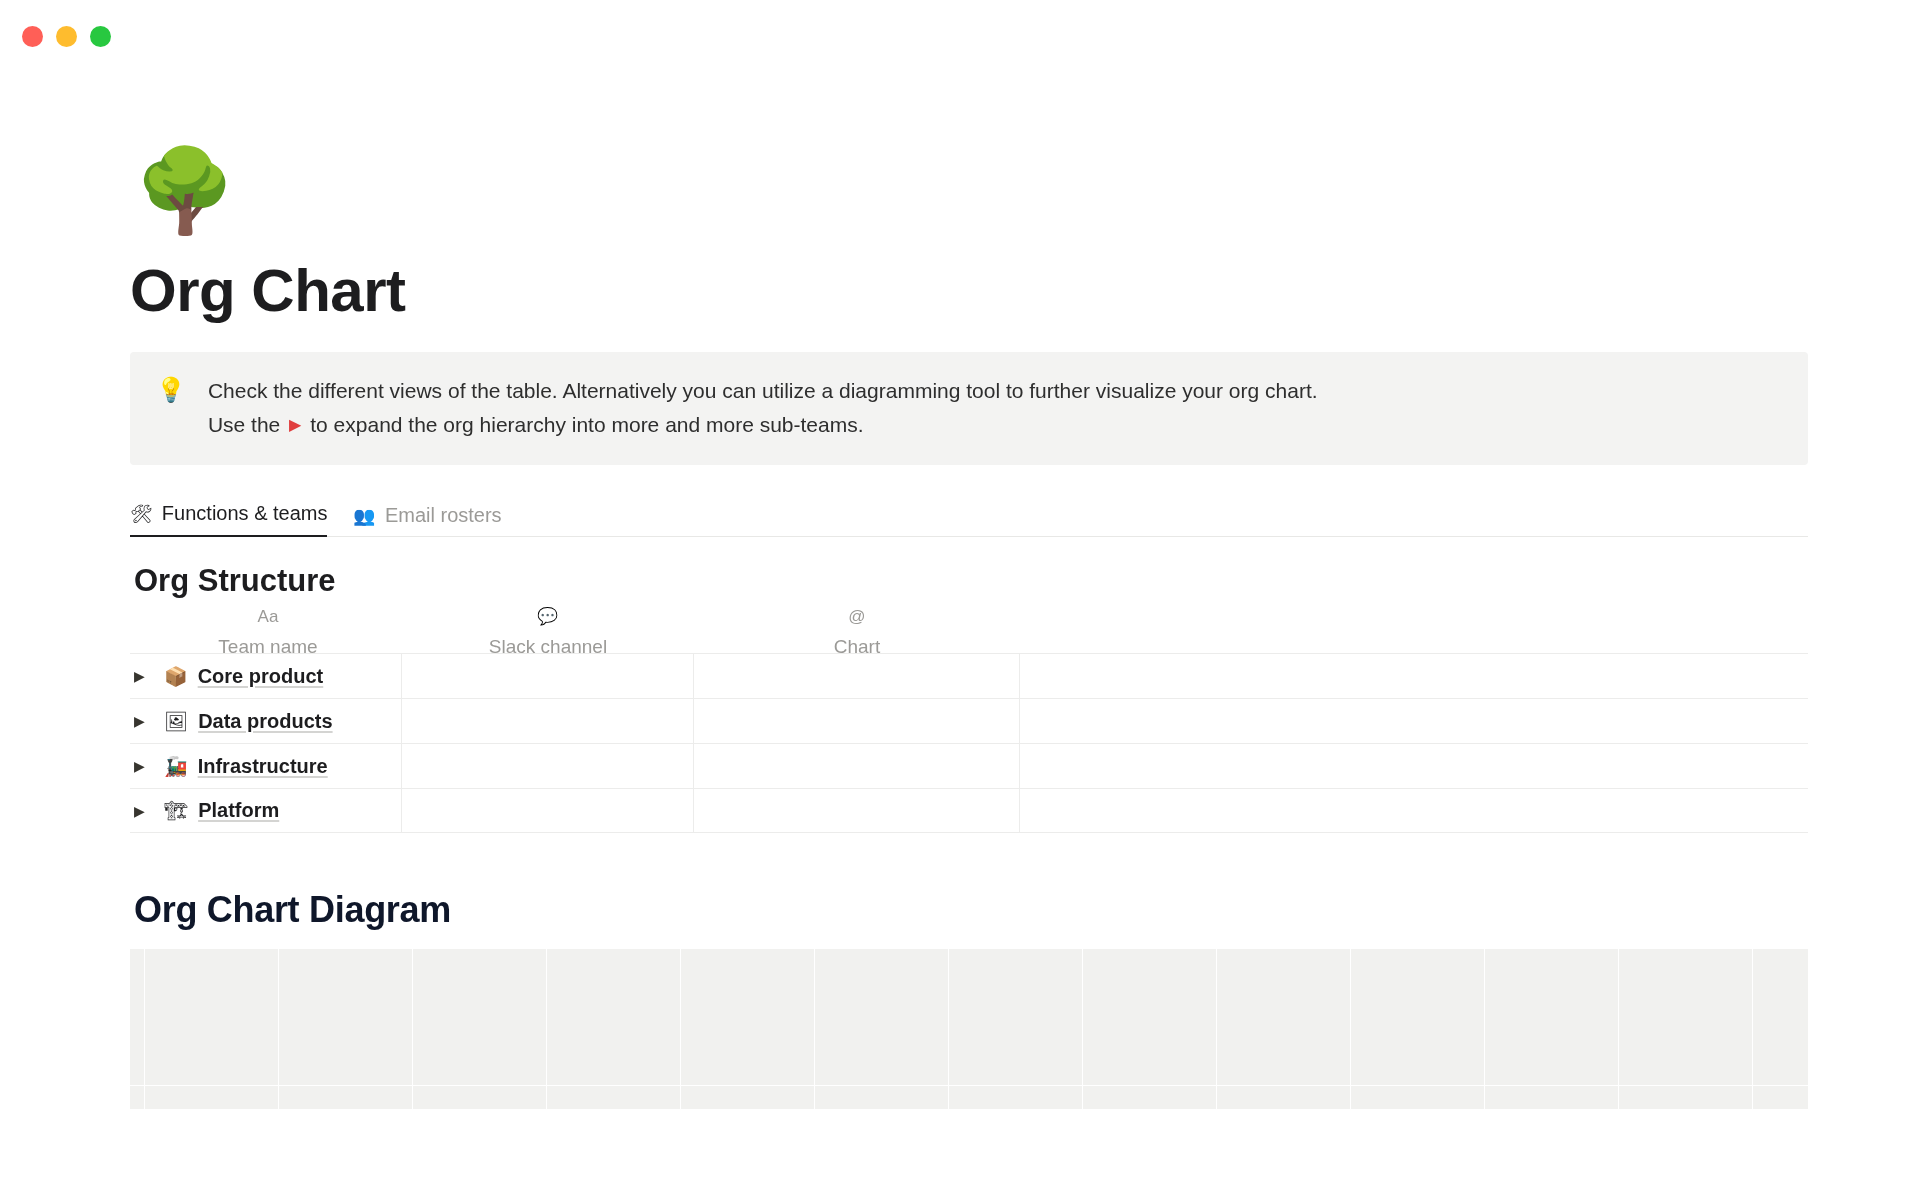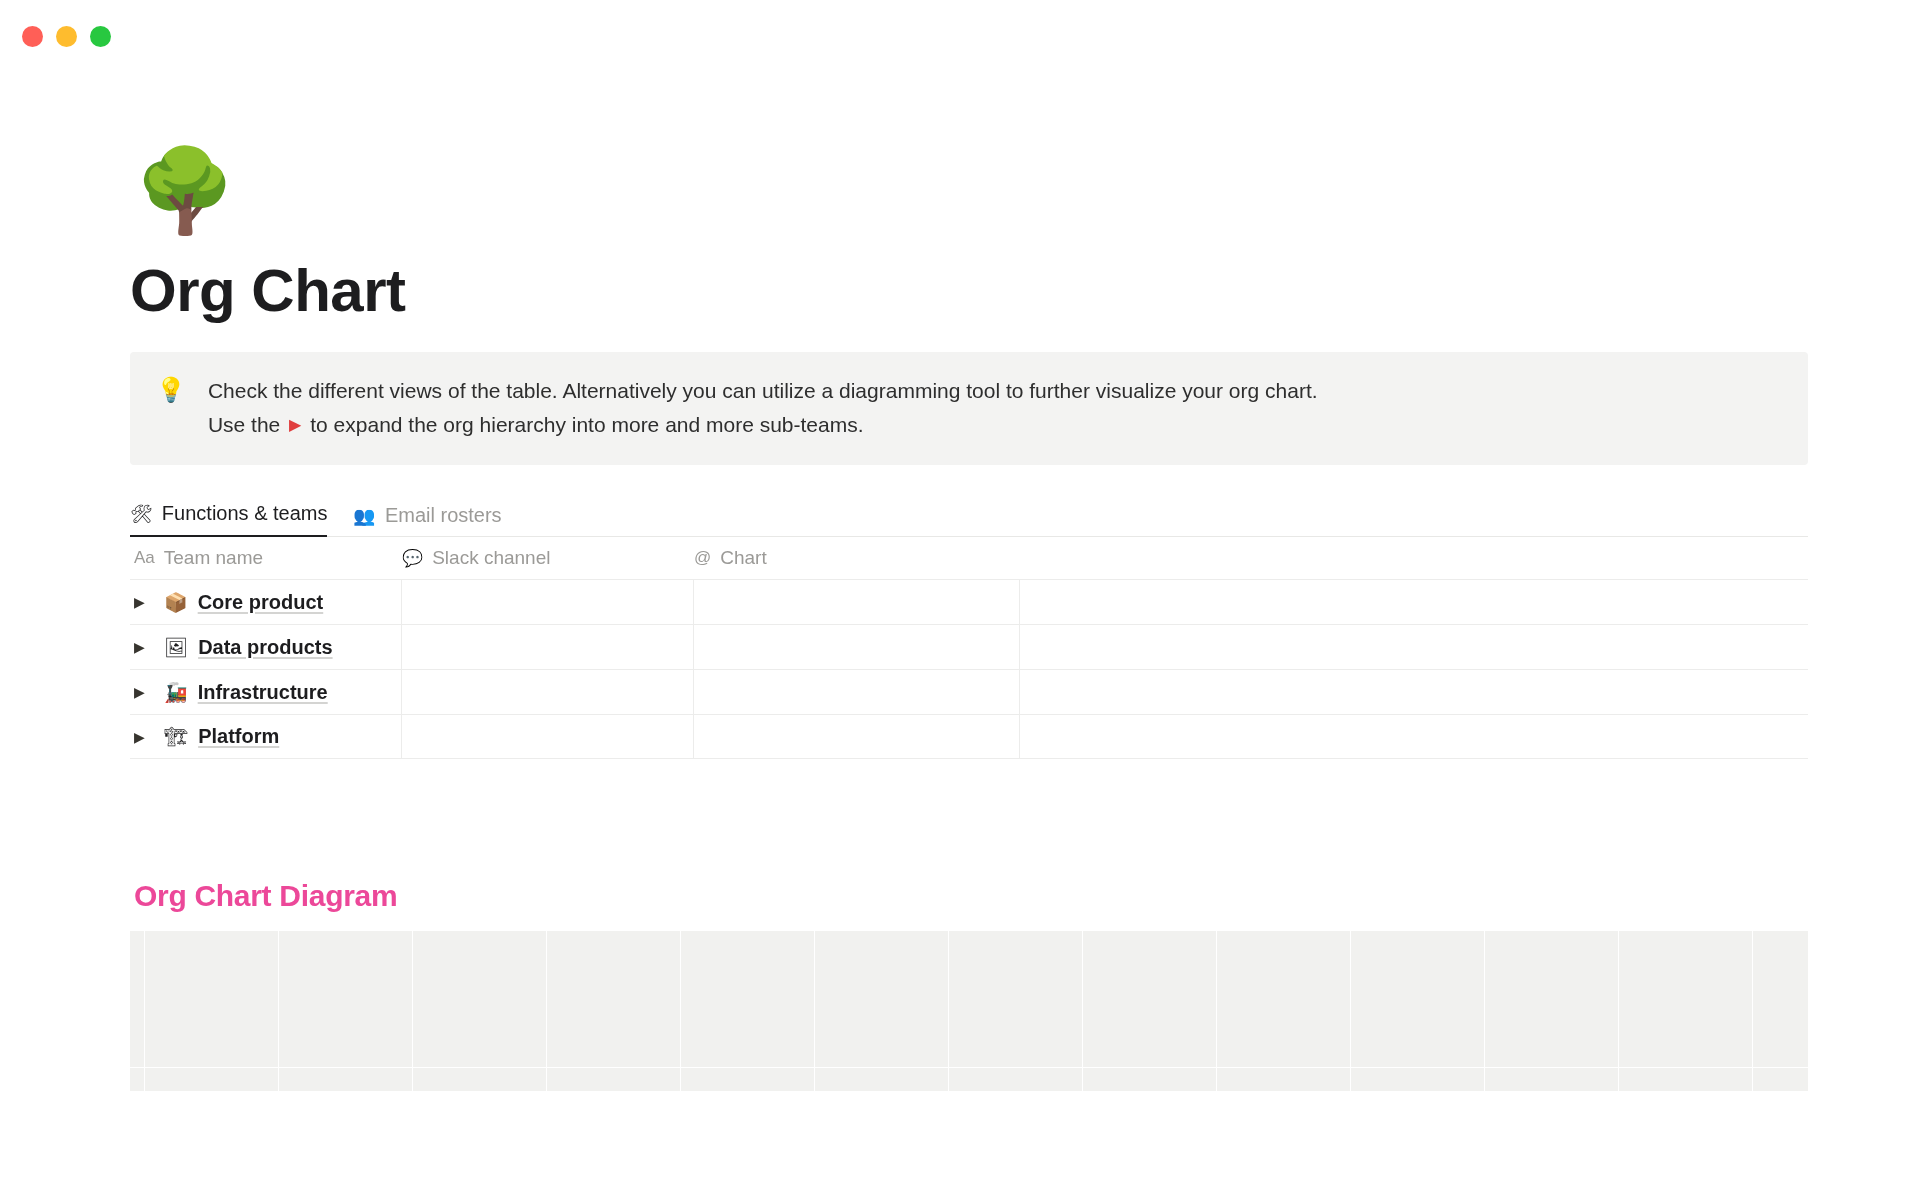--- a/index.html
+++ b/index.html
@@ -119,21 +119,21 @@
   }
 
   .db-table { width: 1678px; }
   .db-header {
     display: flex;
     align-items: center;
     height: 42px;
     color: #9b9a97;
     font-size: 19px;
   }
-  .db-header .cell { display: flex; align-items: center; gap: 9px; }
+  .db-header .cell { display: flex; align-items: center; gap: 9px; flex-direction: column; }
   .col-icon { font-size: 17px; color: #9b9a97; }
 
   .c-name  { width: 272px; padding-left: 4px; }
   .c-slack { width: 292px; }
   .c-email { width: 326px; }
   .c-rest  { flex: 1; }
 
   .db-row {
     display: flex;
     align-items: center;
@@ -159,24 +159,24 @@
   .row-label {
     text-decoration: underline;
     text-decoration-color: #d4d4d2;
     text-underline-offset: 3px;
     cursor: pointer;
     font-weight: bold;
   }
 
   
   .diagram-title {
-    font-size: 30px;
+    font-size: 36px;
     font-weight: bold;
-    color: #ec4899;
-    margin: 120px 0 18px 4px;
+    color: #0f172a;
+    margin: 56px 0 18px 4px;
     letter-spacing: -0.3px;
   }
   .diagram-grid {
     width: 1678px;
     height: 160px;
     background: #f1f1ef;
     position: relative;
     overflow: hidden;
   }
   .grid-v {
@@ -226,20 +226,21 @@
       <div class="tab active">
         <span class="tab-icon">🛠</span>
         <span>Functions &amp; teams</span>
       </div>
       <div class="tab">
         <span class="tab-icon">👥</span>
         <span>Email rosters</span>
       </div>
     </div>
 
+    <div class="section-title">Org Structure</div>
 
     <div class="db-table">
 
       <div class="db-header">
         <div class="cell c-name">
           <span class="col-icon">Aa</span>
           <span>Team name</span>
         </div>
         <div class="cell c-slack">
           <span class="col-icon">💬</span>

